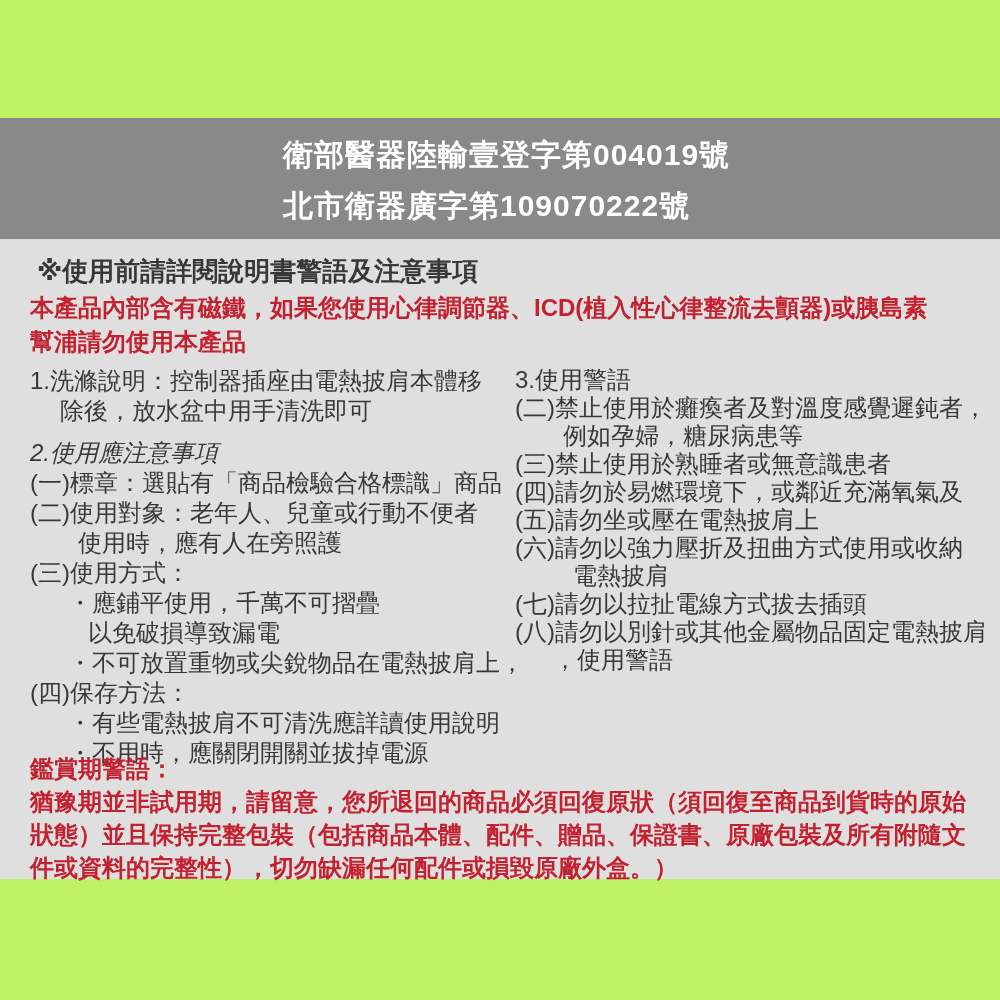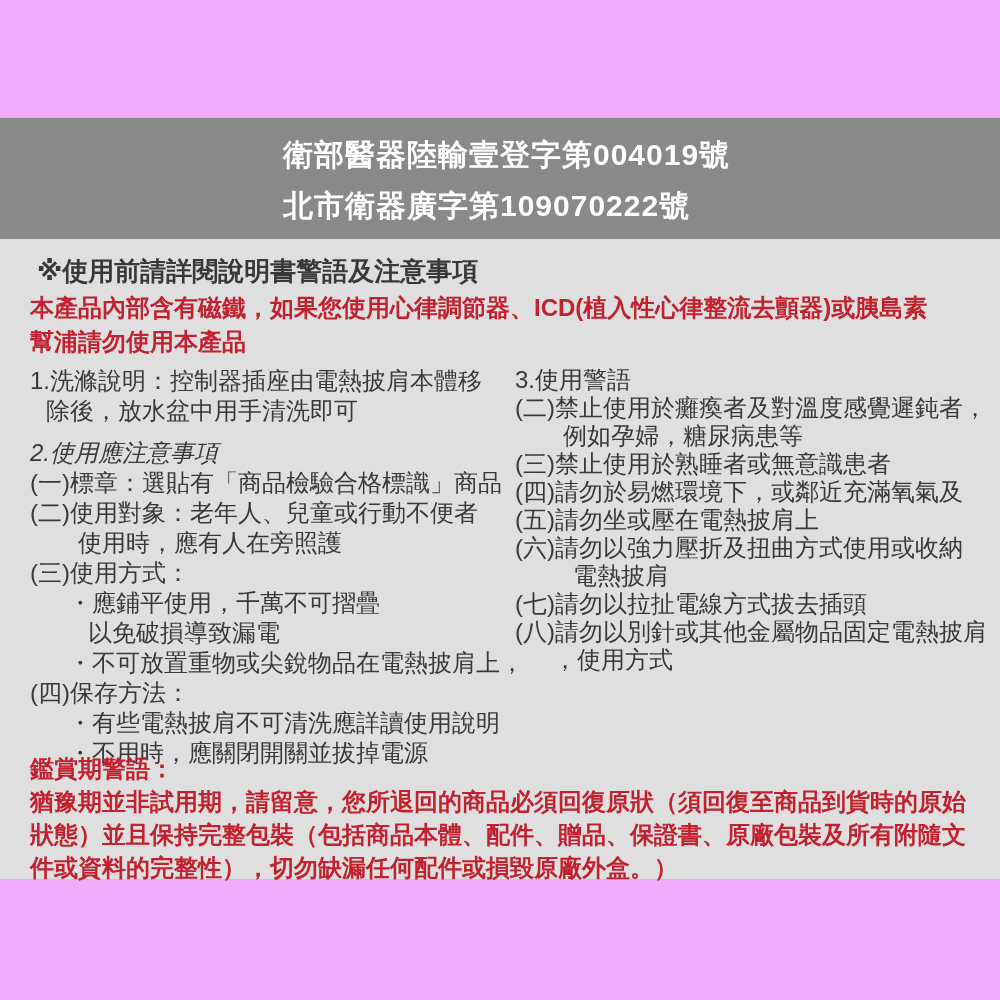--- a/index.html
+++ b/index.html
@@ -5,21 +5,21 @@
   :root{
     --banner_bg:#898989;
     --banner_text:#ffffff;
     --section_bg:#dedfde;
     --body_text:#383838;
     --warning_red:#c22130;
   }
   html,body{margin:0;padding:0;background:#ffffff;}
   .page{
     position:relative;width:1000px;height:1000px;overflow:hidden;
-    background:#f0abfc;
+    background:#bef264;
     font-family:"Liberation Sans","DejaVu Sans",sans-serif;
   }
   .banner{
     position:absolute;left:0;top:118px;width:1000px;height:121px;
     background:var(--banner_bg);
   }
   .banner .bline{
     position:absolute;left:283px;
     font-size:30px;font-weight:bold;color:var(--banner_text);
     white-space:nowrap;letter-spacing:1px;
@@ -44,21 +44,21 @@
     position:absolute;top:366px;
     font-size:24px;color:var(--body_text);
   }
   .col.left{left:30px;width:482px;}
   .col.left .line{line-height:30px;}
   .col.right{left:515px;width:478px;}
   .col.right .line{line-height:28px;}
   .line{white-space:nowrap;}
   .gap{margin-top:12px;font-style:italic;}
   .ind-0{margin-left:0;}
-  .ind-1{margin-left:16px;}
+  .ind-1{margin-left:30px;}
   .ind-2{margin-left:38px;}
   .ind-3{margin-left:48px;}
   .ind-4{margin-left:58px;}
   .policy{
     position:absolute;left:30px;top:752px;
     font-size:24px;font-weight:bold;color:var(--warning_red);
   }
   .policy .line{line-height:33px;white-space:nowrap;}
 </style>
 </head>
@@ -100,21 +100,21 @@
       <div class="line ind-0">3.使用警語</div>
       <div class="line ind-0">(二)禁止使用於癱瘓者及對溫度感覺遲鈍者，</div>
       <div class="line ind-3">例如孕婦，糖尿病患等</div>
       <div class="line ind-0">(三)禁止使用於熟睡者或無意識患者</div>
       <div class="line ind-0">(四)請勿於易燃環境下，或鄰近充滿氧氣及</div>
       <div class="line ind-0">(五)請勿坐或壓在電熱披肩上</div>
       <div class="line ind-0">(六)請勿以強力壓折及扭曲方式使用或收納</div>
       <div class="line ind-4">電熱披肩</div>
       <div class="line ind-0">(七)請勿以拉扯電線方式拔去插頭</div>
       <div class="line ind-0">(八)請勿以別針或其他金屬物品固定電熱披肩</div>
-      <div class="line ind-2">，使用方式</div>
+      <div class="line ind-2">，使用警語</div>
     </div>
 
   <div class="policy">
     <div class="line">鑑賞期警語：</div>
     <div>
         <div class="line ind-0">猶豫期並非試用期，請留意，您所退回的商品必須回復原狀（須回復至商品到貨時的原始</div>
         <div class="line ind-0">狀態）並且保持完整包裝（包括商品本體、配件、贈品、保證書、原廠包裝及所有附隨文</div>
         <div class="line ind-0">件或資料的完整性），切勿缺漏任何配件或損毀原廠外盒。）</div>
       </div>
   </div>

